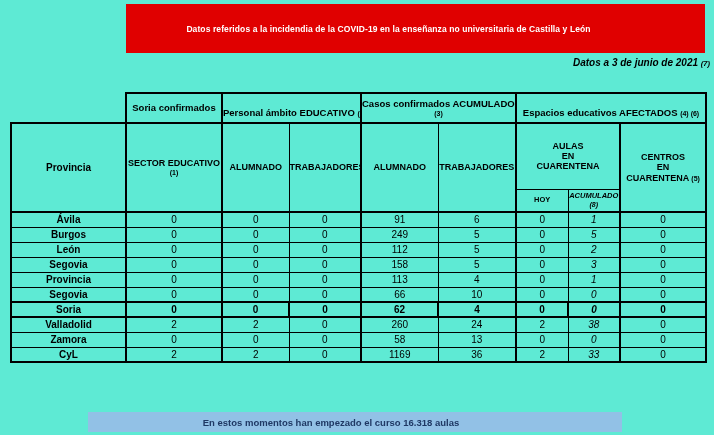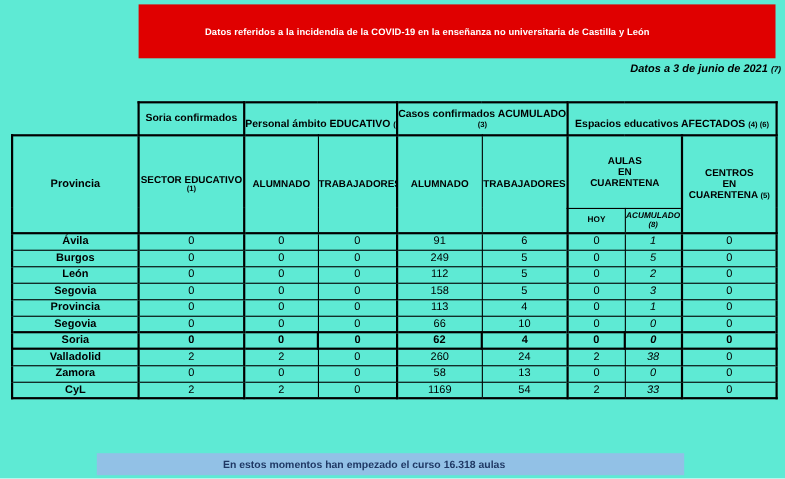--- a/index.html
+++ b/index.html
@@ -226,21 +226,21 @@
         <td>0</td>
         <td class="c8">0</td>
         <td class="c9">0</td>
       </tr>
       <tr class="last">
         <td class="c1">CyL</td>
         <td class="c2">2</td>
         <td>2</td>
         <td class="c4">0</td>
         <td>1169</td>
-        <td class="c6">54</td>
+        <td class="c6">36</td>
         <td>2</td>
         <td class="c8">33</td>
         <td class="c9">0</td>
       </tr>
     </tbody>
   </table>
 
   <div class="footer-banner">
     <span>En estos momentos han empezado el curso 16.318 aulas</span>
   </div>

